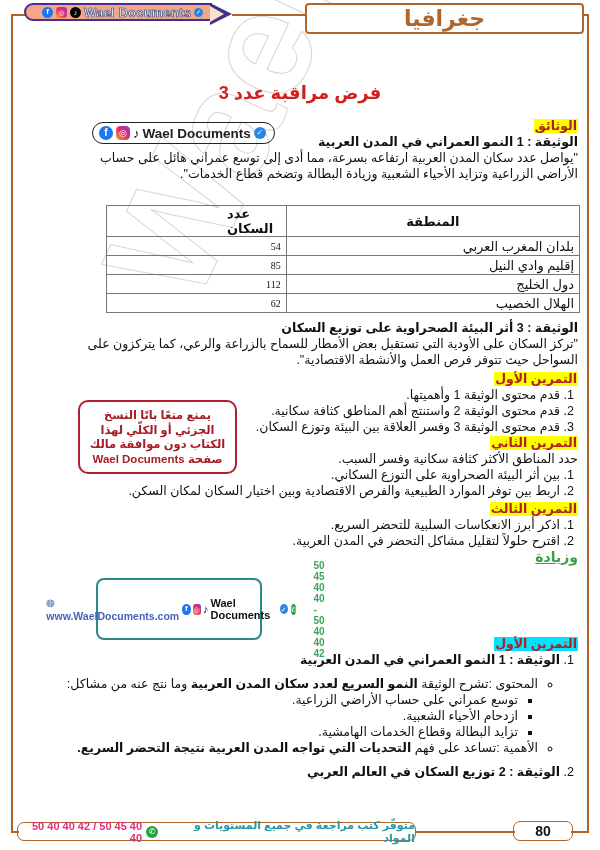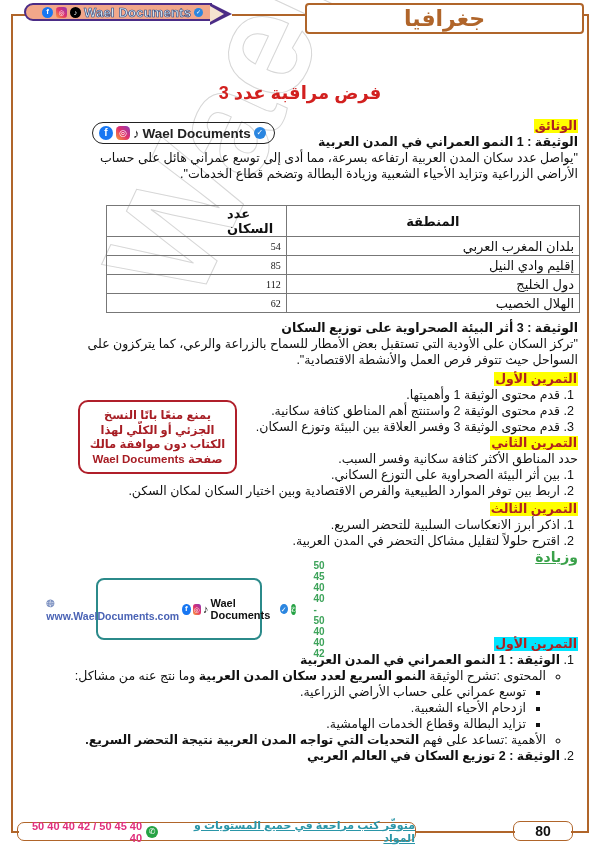--- a/index.html
+++ b/index.html
@@ -29,24 +29,24 @@
   table.pop th{font-weight:bold;}
   table.pop td.num{text-align:right;font-family:"Liberation Serif",serif;font-size:10px;padding-left:150px;}
   table.pop th.numh{text-align:left;padding-left:120px;}
   .warn-box{position:absolute;left:78px;top:400px;width:155px;height:70px;border:2px solid #b01f2a;border-radius:10px;display:flex;flex-direction:column;align-items:center;justify-content:center;direction:rtl;color:#a71d24;font-weight:bold;font-size:11.5px;line-height:14.5px;text-align:center;}
   .contact-box{position:absolute;left:96px;top:578px;width:166px;height:62px;border:2.5px solid #2b8a8a;border-radius:8px;box-sizing:border-box;display:flex;align-items:center;justify-content:center;gap:3px;padding-left:18px;}
   .contact-web{color:#4a63b5;font-weight:bold;font-size:10.5px;}
   .contact-social{display:flex;align-items:center;gap:2px;font-weight:bold;font-size:11px;color:#111;}
   .contact-phone{color:#3da35a;font-weight:bold;font-size:10px;display:flex;align-items:center;gap:17px;}
   ol.ex{margin:0;padding:0 18px 0 0;}
   ol.ex li{margin:0;}
-  ul.circ{margin:0;padding:0 30px 0 0;list-style:circle;}
+  ul.circ{margin:8px;padding:0 30px 0 0;list-style:circle;}
   ul.sq{margin:0;padding:0 46px 0 0;list-style:square;}
   .footer-box{position:absolute;left:17px;top:822px;width:399px;height:19px;border:1.5px solid #b0652a;border-radius:7px;box-sizing:border-box;display:flex;align-items:center;justify-content:center;gap:4px;font-weight:bold;font-size:11px;}
-  .footer-box .teal{color:#2a96a8;direction:rtl;text-decoration:underline;}
+  .footer-box .teal{color:#2a96a8;direction:rtl;}
   .footer-box .pink{color:#e0307c;text-align:right;}
   .page-num{position:absolute;left:513px;top:821px;width:60px;height:20px;border:1.5px solid #b0652a;border-radius:7px;box-sizing:border-box;text-align:center;font-weight:bold;font-size:14px;line-height:18px;}
   .watermark{position:absolute;left:70px;top:250px;font-size:150px;font-weight:bold;color:transparent;-webkit-text-stroke:1px #bbb;transform:rotate(-65deg);transform-origin:left top;white-space:nowrap;opacity:0.6;pointer-events:none;}
   .islah{color:#3aa14a;font-weight:bold;font-size:14px;text-decoration:underline;}
 </style>
 </head>
 <body>
 
 <div class="frame-line" style="left:11px;top:14px;width:16px;height:2px;"></div>
 <div class="frame-line" style="left:232px;top:14px;width:75px;height:2px;"></div>

